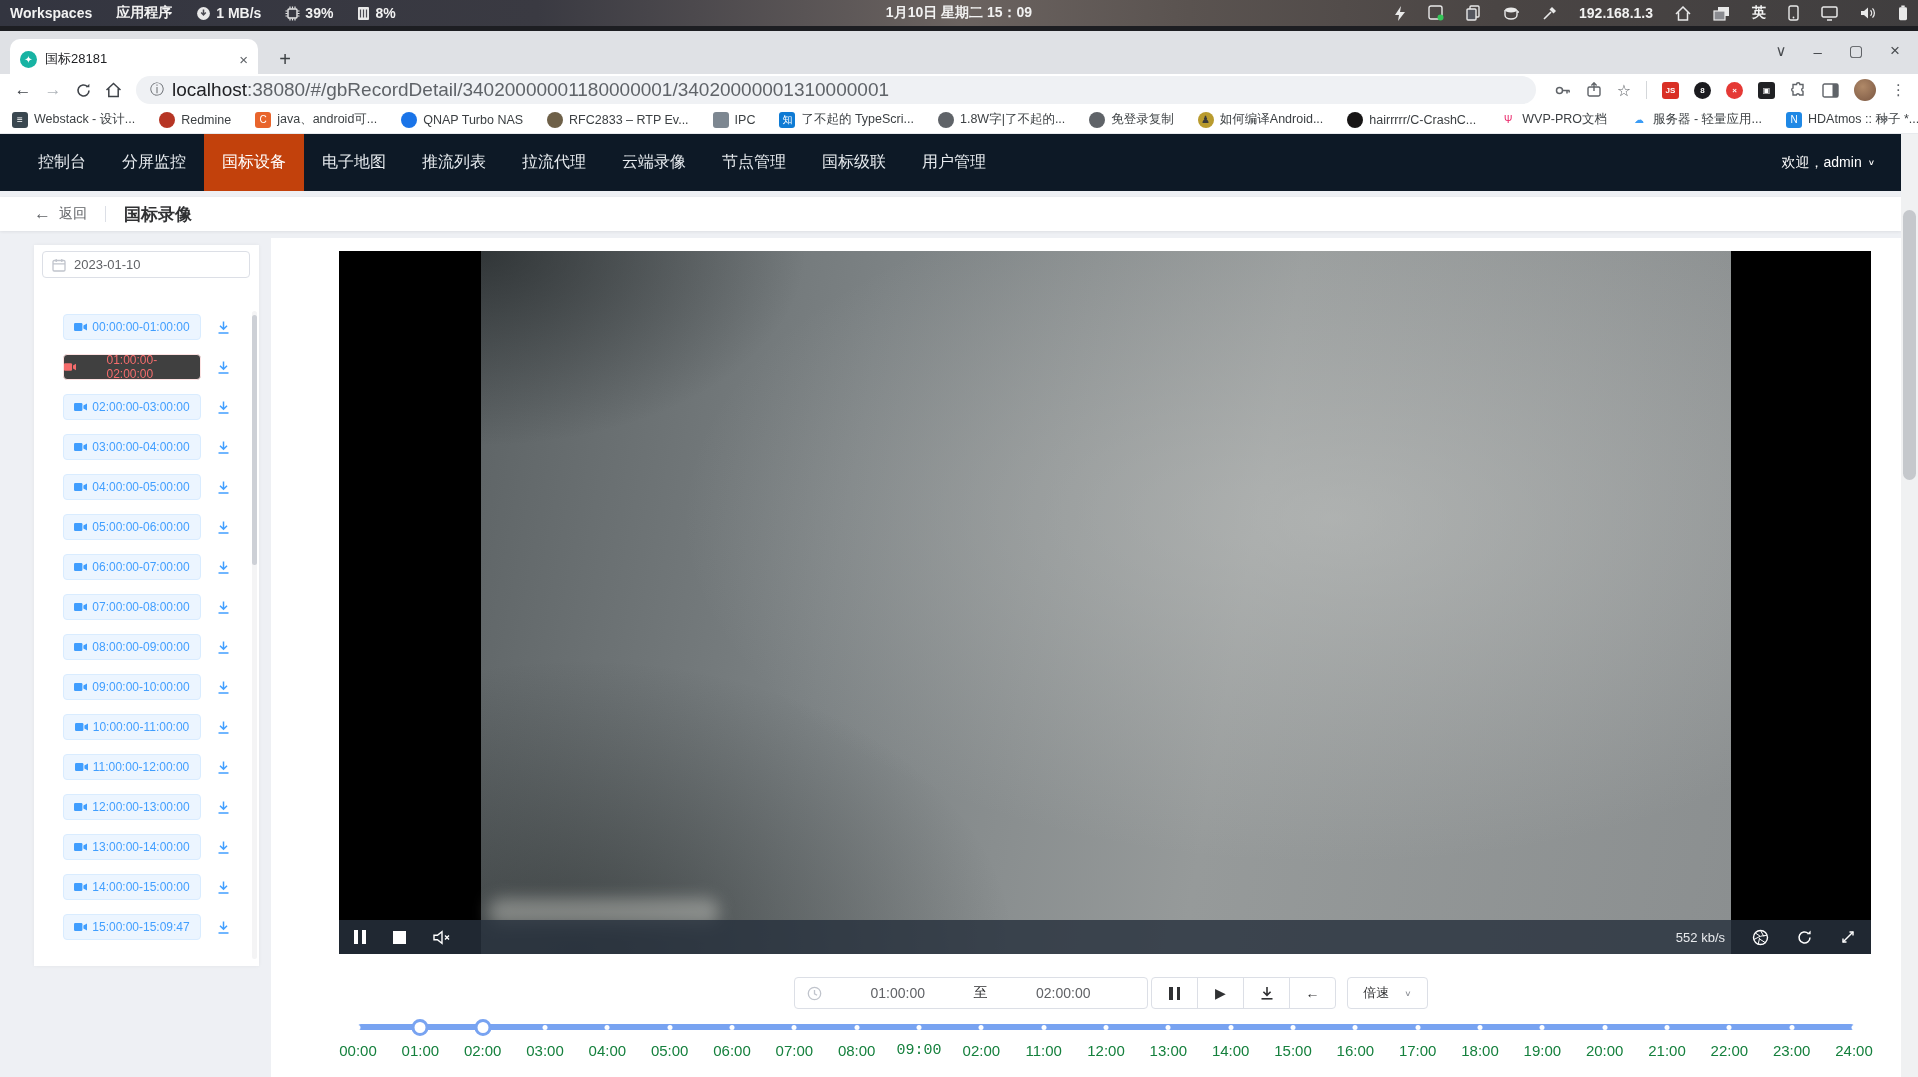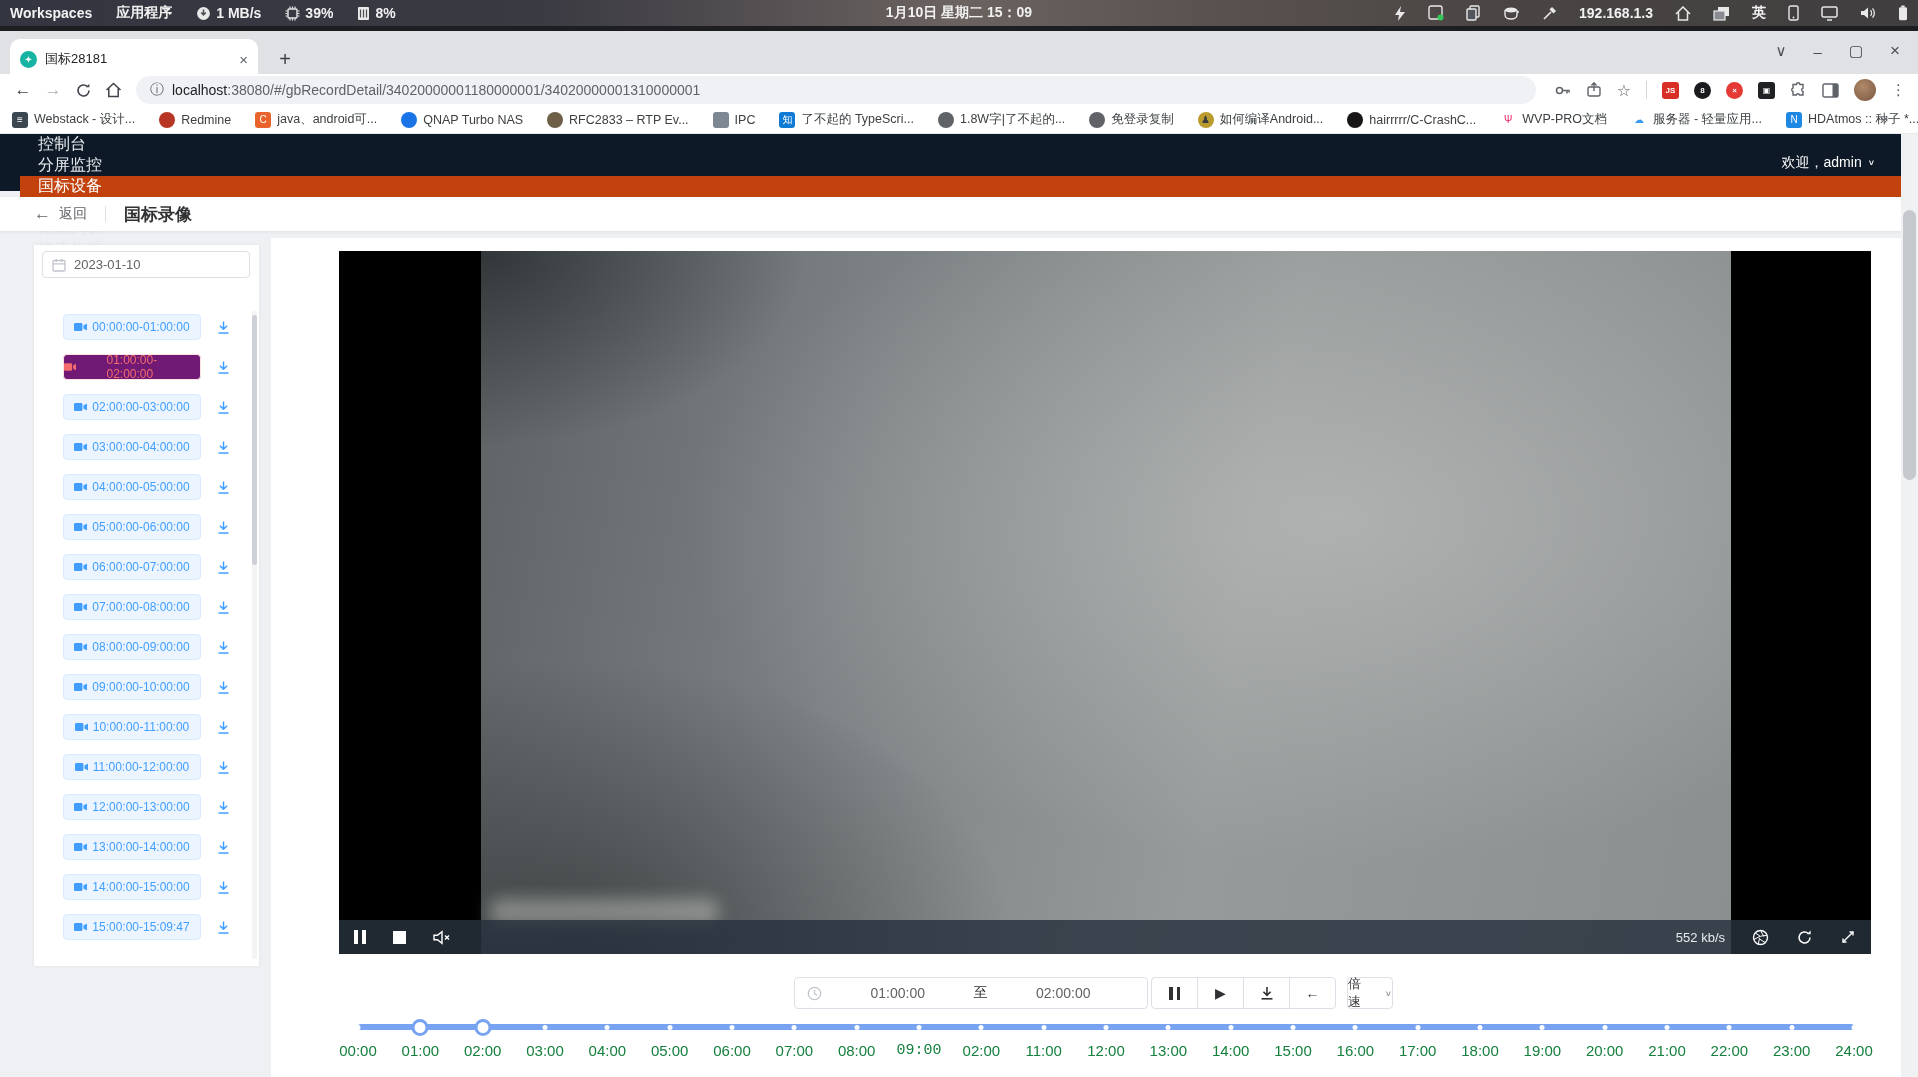--- a/index.html
+++ b/index.html
@@ -25,36 +25,36 @@
   .tab-title { font-size:13px; color:#202124; flex:1; }
   .tab-close { color:#5f6368; font-size:15px; }
   .newtab { position:absolute; left:272px; top:16px; width:26px; height:26px; color:#3c4043; font-size:20px; text-align:center; line-height:24px; }
   .winbtns { position:absolute; right:18px; top:10px; display:flex; gap:27px; color:#494c50; font-size:15px; align-items:center; }
 
   .addrbar { position:absolute; left:0; top:74px; width:1918px; height:32px; background:#fff; display:flex; align-items:center; }
   .nav-ic { width:30px; text-align:center; font-size:17px; color:#3f4349; }
   .nav-ic.disabled { color:#aeb3b9; }
   .omnibox { margin-left:8px; width:1400px; height:28px; background:#eff1f4; border-radius:14px; display:flex; align-items:center; padding:0 14px; gap:8px; }
   .omni-i { color:#5f6368; font-size:14px; }
-  .url { font-size:14px; color:#5f6368; white-space:nowrap; }
+  .url { font-size:19px; color:#5f6368; white-space:nowrap; }
   .url b { color:#202124; font-weight:normal; }
   .addr-right { margin-left:auto; display:flex; align-items:center; gap:15px; padding-right:12px; }
   .ext-badge { width:17px; height:17px; border-radius:3px; color:#fff; font-size:8px; font-weight:bold; display:flex; align-items:center; justify-content:center; }
   .vsep { width:1px; height:18px; background:#d4d7da; }
   .avatar { width:22px; height:22px; border-radius:50%; background:radial-gradient(circle at 40% 35%,#b08968,#7a5742); }
   .menu3 { color:#5f6368; font-size:15px; }
 
   .bookmarksbar { position:absolute; left:0; top:106px; width:1918px; height:28px; background:#fff; display:flex; align-items:center; gap:24px; padding-left:12px; border-bottom:1px solid #e8eaed; }
   .bm { display:flex; align-items:center; gap:6px; }
   .bm-icon { width:16px; height:16px; border-radius:3px; font-size:10px; display:flex; align-items:center; justify-content:center; flex:none; }
   .bm-label { font-size:12.5px; color:#3c4043; white-space:nowrap; }
   .bm-more { margin-left:auto; padding-right:16px; color:#5f6368; font-size:15px; }
 
   
-  .navbar { position:absolute; left:0; top:134px; width:1901px; height:57px; background:#0d1926; display:flex; align-items:stretch; padding-left:20px;flex-direction:column; }
+  .navbar { position:absolute; left:0; top:134px; width:1901px; height:57px; background:#0d1926; display:flex; align-items:stretch; padding-left:20px; }
   .nav-item { color:#e6eaee; font-size:16px; padding:0 18px; display:flex; align-items:center; cursor:pointer; }
   .nav-item.active { background:#c2410c; color:#fff; }
   .nav-welcome { margin-left:auto; color:#fff; font-size:14px; display:flex; align-items:center; gap:6px; padding-right:26px; }
   .caret { font-size:10px; transform:scaleY(.8); }
 
   
   .crumbband { position:absolute; left:0; top:197px; width:1901px; height:34px; background:#fff; display:flex; align-items:center; box-shadow:0 1px 3px rgba(0,0,0,.07); }
   .back-arrow { margin-left:34px; color:#606266; font-size:17px; }
   .back-label { margin-left:8px; color:#606266; font-size:14px; }
   .crumb-div { width:1px; height:16px; background:#dcdfe6; margin:0 18px; }
@@ -62,21 +62,21 @@
 
   
   .content-panel { position:absolute; left:271px; top:238px; width:1630px; height:839px; background:#fff; }
   .sidebar { position:absolute; left:34px; top:245px; width:225px; height:721px; background:#fff; box-shadow:0 0 4px rgba(0,0,0,.05); }
   .datebox { position:absolute; left:8px; top:6px; width:208px; height:27px; border:1px solid #dcdfe6; border-radius:4px; background:#fff;
     display:flex; align-items:center; gap:8px; padding:0 9px; font-size:13px; color:#606266; }
   .rec-list { position:absolute; left:0; top:69px; width:100%; list-style:none; }
   .rec-row { height:26px; margin:0 0 14px 29px; display:flex; align-items:center; }
   .rec-pill { width:138px; height:26px; border:1px solid #d9ecff; background:#ecf5ff; color:#409eff; border-radius:4px;
     display:flex; align-items:center; justify-content:center; gap:5px; font-size:12px; cursor:pointer; }
-  .rec-row.active .rec-pill { background:#701a75; border-color:#fde2e2; color:#f56c6c;gap:30px; }
+  .rec-row.active .rec-pill { background:#404040; border-color:#fde2e2; color:#f56c6c;gap:30px; }
   .rec-dl { margin-left:15px; cursor:pointer; }
   .side-scroll { position:absolute; right:2px; top:66px; width:5px; height:648px; background:#f4f4f5; border-radius:3px; }
   .side-thumb { position:absolute; left:0; top:4px; width:5px; height:250px; background:#cdd0d6; border-radius:3px; }
 
   
   .player { position:absolute; left:339px; top:251px; width:1532px; height:703px; background:#000; }
   .video { position:absolute; left:142px; top:0; width:1250px; height:703px;
     background:
       radial-gradient(900px 480px at 68% 38%, rgba(196,198,196,.55), rgba(0,0,0,0) 72%),
       radial-gradient(620px 420px at 8% 100%, rgba(25,30,30,.55), rgba(0,0,0,0) 70%),
@@ -95,21 +95,21 @@
   .timebox { position:absolute; left:794px; top:977px; width:354px; height:32px; border:1px solid #dcdfe6; border-radius:4px; background:#fff;
     display:flex; align-items:center; padding:0 8px 0 12px; font-size:14px; color:#606266; }
   .timebox .t { flex:1; text-align:center; }
   .timebox .zhi { color:#303133; }
   .btngroup { position:absolute; left:1151px; top:977px; display:flex; }
   .pbtn { width:47px; height:32px; background:#fff; border:1px solid #dcdfe6; margin-left:-1px;
     display:flex; align-items:center; justify-content:center; color:#303133; font-size:14px; cursor:pointer; }
   .pbtn:first-child { border-radius:4px 0 0 4px; margin-left:0; }
   .pbtn:last-child { border-radius:0 4px 4px 0; }
   .pbtn .bars { display:flex; gap:4px; } .pbtn .bars i { width:3.5px; height:13px; background:#303133; }
-  .speedbtn { position:absolute; left:1347px; top:977px; width:46px; height:32px; background:#fff; border:1px solid #dcdfe6; border-radius:4px;
+  .speedbtn { position:absolute; left:1347px; top:977px; width:81px; height:32px; background:#fff; border:1px solid #dcdfe6; border-radius:4px;
     display:flex; align-items:center; justify-content:center; gap:15px; font-size:13px; color:#303133; cursor:pointer; }
   .speedbtn .caret { color:#909399; }
 
   
   .timeline { position:absolute; left:358px; top:1016px; width:1496px; height:52px; }
   .tl-track { position:absolute; left:0; top:8px; width:100%; height:6px; border-radius:3px; background:#78a3f1; }
   .tl-dot { position:absolute; top:8.5px; width:5px; height:5px; border-radius:50%; background:#fff; transform:translateX(-50%); }
   .tl-handle { position:absolute; top:2.5px; width:17px; height:17px; border-radius:50%; background:#fff; border:3px solid #78a3f1; transform:translateX(-50%); cursor:pointer; }
   .tl-label { position:absolute; top:26px; transform:translateX(-50%); font-size:15px; color:#15803d; white-space:nowrap; }
 

